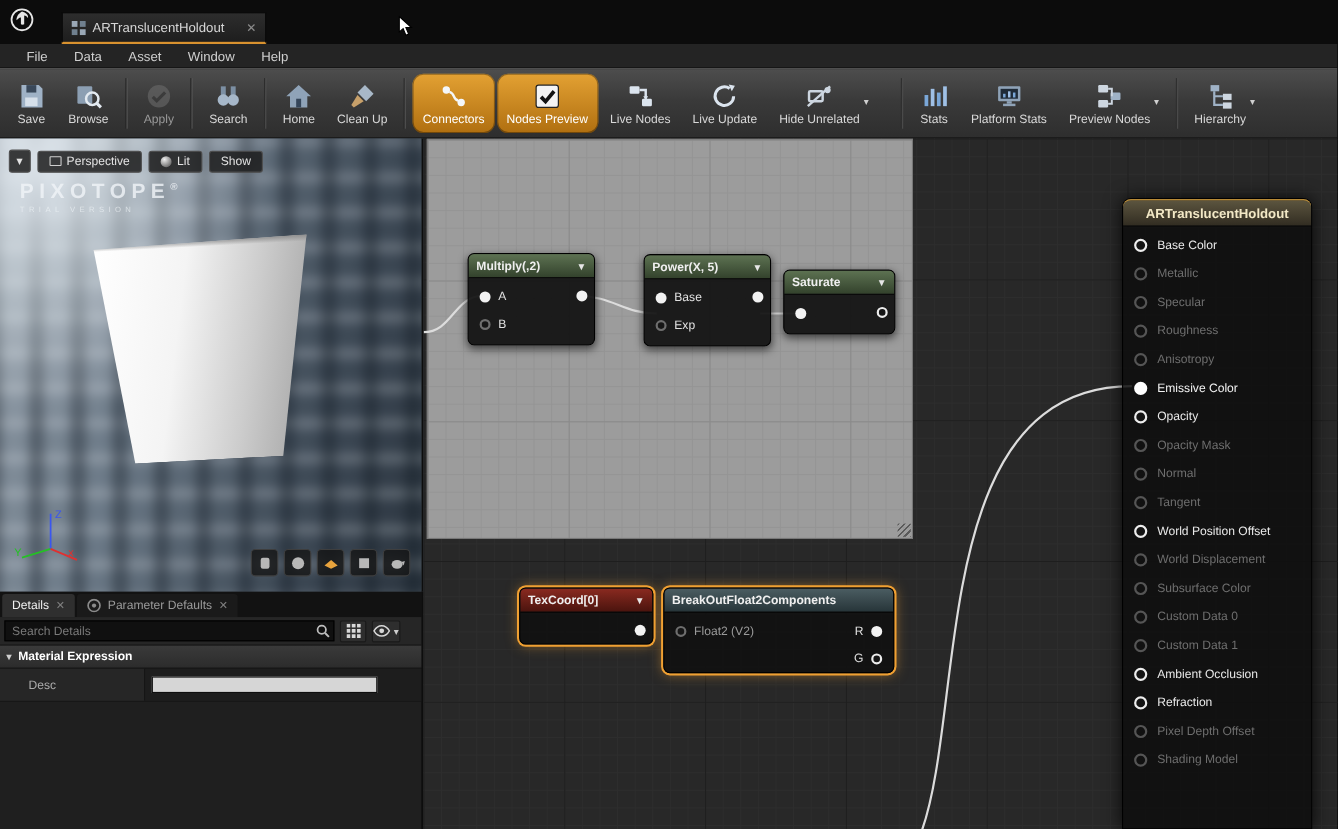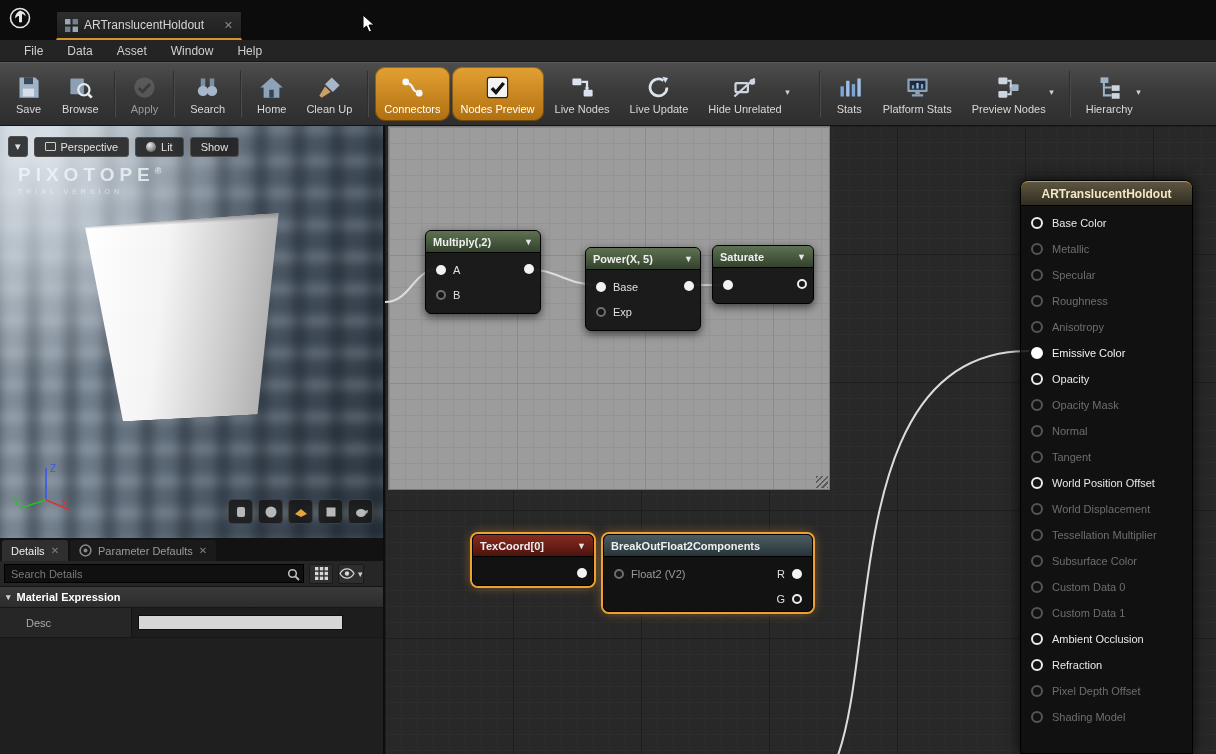--- a/index.html
+++ b/index.html
@@ -492,21 +492,21 @@
           <span>A</span>
           <span class="npin on out"></span>
         </div>
         <div class="nrow">
           <span class="npin off"></span>
           <span>B</span>
         </div>
       </div>
     </div>
 
-    <div class="gnode" style="left:200px;top:121px;width:116px;">
+    <div class="gnode" style="left:200px;top:105px;width:116px;">
       <div class="nhead green">
         <span>Power(X, 5)</span>
         <span class="ncaret">▼</span>
       </div>
       <div class="nbody">
         <div class="nrow">
           <span class="npin on"></span>
           <span>Base</span>
           <span class="npin on out"></span>
         </div>
@@ -608,24 +608,20 @@
         <div class="mpin enabled">
             <span class="pdot"></span>
             <span>World Position Offset</span>
           </div>
         <div class="mpin disabled">
             <span class="pdot"></span>
             <span>World Displacement</span>
           </div>
         <div class="mpin disabled">
             <span class="pdot"></span>
-            <span>Tessellation Multiplier</span>
-          </div>
-        <div class="mpin disabled">
-            <span class="pdot"></span>
             <span>Subsurface Color</span>
           </div>
         <div class="mpin disabled">
             <span class="pdot"></span>
             <span>Custom Data 0</span>
           </div>
         <div class="mpin disabled">
             <span class="pdot"></span>
             <span>Custom Data 1</span>
           </div>

